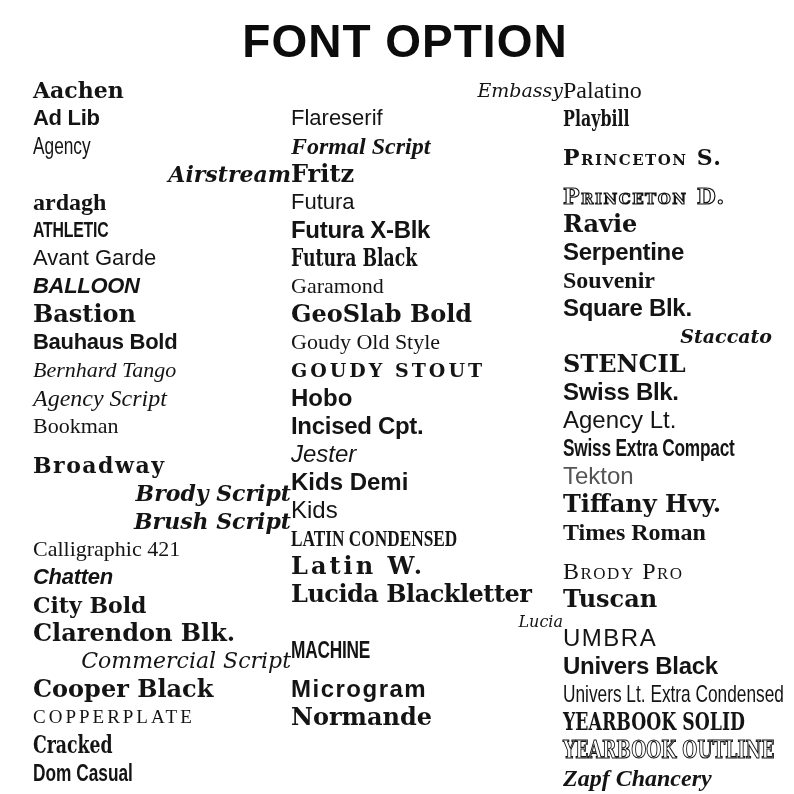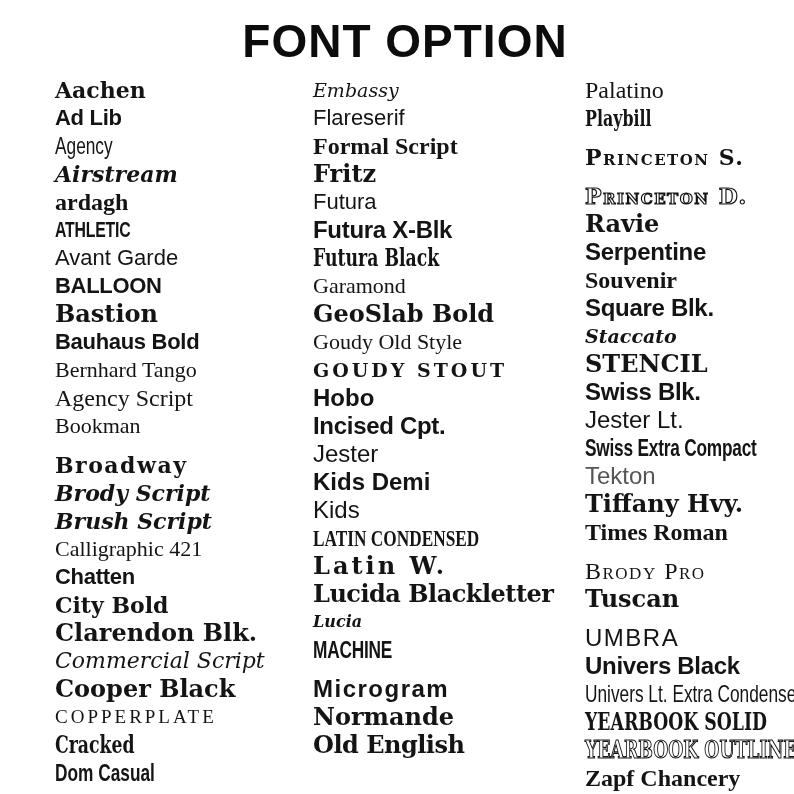--- a/index.html
+++ b/index.html
@@ -3,49 +3,49 @@
 <meta charset="utf-8">
 <style>
   html,body{margin:0;padding:0;background:#fff;color:#141414;}
   body{width:794px;height:794px;overflow:hidden;font-family:"Liberation Sans",sans-serif;}
   .page{width:794px;height:794px;box-sizing:border-box;}
   h1.title{
     margin:0;padding:16px 0 10px 16px;text-align:center;
     font-family:"Liberation Sans",sans-serif;font-weight:800;
     font-size:46px;line-height:50px;letter-spacing:1px;color:#0c0c0c;
   }
-  .cols{display:flex;padding-left:55px;}
+  .cols{display:flex;padding-left:33px;}
   .col{box-sizing:border-box;}
   .col-1{width:258px;}
   .col-2{width:272px;}
   .col-3{width:209px;}
   .font-item{
     height:28px;line-height:28px;white-space:nowrap;
     font-size:20px;color:#141414;transform-origin:0 50%;
   }
   
   .f-serif{font-family:"Liberation Serif",serif;}
   .f-slab{font-family:"DejaVu Serif",serif;}
   .f-sans{font-family:"Liberation Sans",sans-serif;}
-  .f-script{font-family:"DejaVu Serif",serif;font-style:italic;}
+  .f-script{font-family:"DejaVu Serif",serif;font-style:italic;text-align:right;}
   .f-blackletter{font-family:"DejaVu Serif",serif;font-weight:700;letter-spacing:-0.5px;}
   .f-fat{font-family:"DejaVu Serif",serif;font-weight:800;}
   
   .f-bold{font-weight:700;}
   .f-black{font-weight:800;letter-spacing:-0.3px;}
-  .f-italic{}
+  .f-italic{font-style:italic;}
   
   .f-cond{transform:scaleX(0.72);}
   .f-sp1{letter-spacing:1.5px;margin-top:11px;}
   .f-sp2{letter-spacing:3px;}
   .f-smallcaps{font-variant:small-caps;}
   .f-outline{color:#fff;-webkit-text-stroke:1.2px #141414;}
   .f-lt{color:#555;}
   
-  .f-sm{font-size:16px;font-weight:bold;}
+  .f-sm{font-size:16px;}
   .f-md{font-size:19px;}
   .f-lg{font-size:22px;}
   .f-xl{font-size:24px;}
 </style>
 </head>
 <body>
 
 <div class="page">
   <h1 class="title">FONT OPTION</h1>
   <div class="cols">
@@ -93,35 +93,34 @@
         <div class="font-item f-sans f-italic f-xl">Jester</div>
         <div class="font-item f-sans f-bold f-xl">Kids Demi</div>
         <div class="font-item f-sans f-xl">Kids</div>
         <div class="font-item f-serif f-bold f-cond f-xl">LATIN CONDENSED</div>
         <div class="font-item f-slab f-bold f-sp2 f-xl">Latin W.</div>
         <div class="font-item f-blackletter f-xl">Lucida Blackletter</div>
         <div class="font-item f-script f-sm">Lucia</div>
         <div class="font-item f-sans f-black f-cond f-xl">MACHINE</div>
         <div class="font-item f-sans f-black f-sp1 f-xl">Microgram</div>
         <div class="font-item f-fat f-xl">Normande</div>
-        <div class="font-item f-blackletter f-xl">Old English</div>
       </div>
     <div class="col col-3">
         <div class="font-item f-serif f-xl">Palatino</div>
         <div class="font-item f-slab f-bold f-cond f-lg">Playbill</div>
         <div class="font-item f-slab f-bold f-sp1 f-smallcaps f-lg">Princeton S.</div>
         <div class="font-item f-slab f-bold f-sp1 f-smallcaps f-outline f-lg">Princeton D.</div>
         <div class="font-item f-fat f-xl">Ravie</div>
         <div class="font-item f-sans f-black f-xl">Serpentine</div>
         <div class="font-item f-serif f-bold f-xl">Souvenir</div>
         <div class="font-item f-sans f-black f-xl">Square Blk.</div>
         <div class="font-item f-script f-bold f-md">Staccato</div>
         <div class="font-item f-slab f-bold f-xl">STENCIL</div>
         <div class="font-item f-sans f-black f-xl">Swiss Blk.</div>
-        <div class="font-item f-sans f-xl">Jester Lt.</div>
+        <div class="font-item f-sans f-xl">Agency Lt.</div>
         <div class="font-item f-sans f-black f-cond f-xl">Swiss Extra Compact</div>
         <div class="font-item f-sans f-lt f-xl">Tekton</div>
         <div class="font-item f-fat f-xl">Tiffany Hvy.</div>
         <div class="font-item f-serif f-bold f-xl">Times Roman</div>
         <div class="font-item f-serif f-smallcaps f-sp1 f-xl">Brody Pro</div>
         <div class="font-item f-slab f-bold f-xl">Tuscan</div>
         <div class="font-item f-sans f-sp1 f-xl">UMBRA</div>
         <div class="font-item f-sans f-black f-xl">Univers Black</div>
         <div class="font-item f-sans f-cond f-xl">Univers Lt. Extra Condensed</div>
         <div class="font-item f-slab f-bold f-cond f-xl">YEARBOOK SOLID</div>

